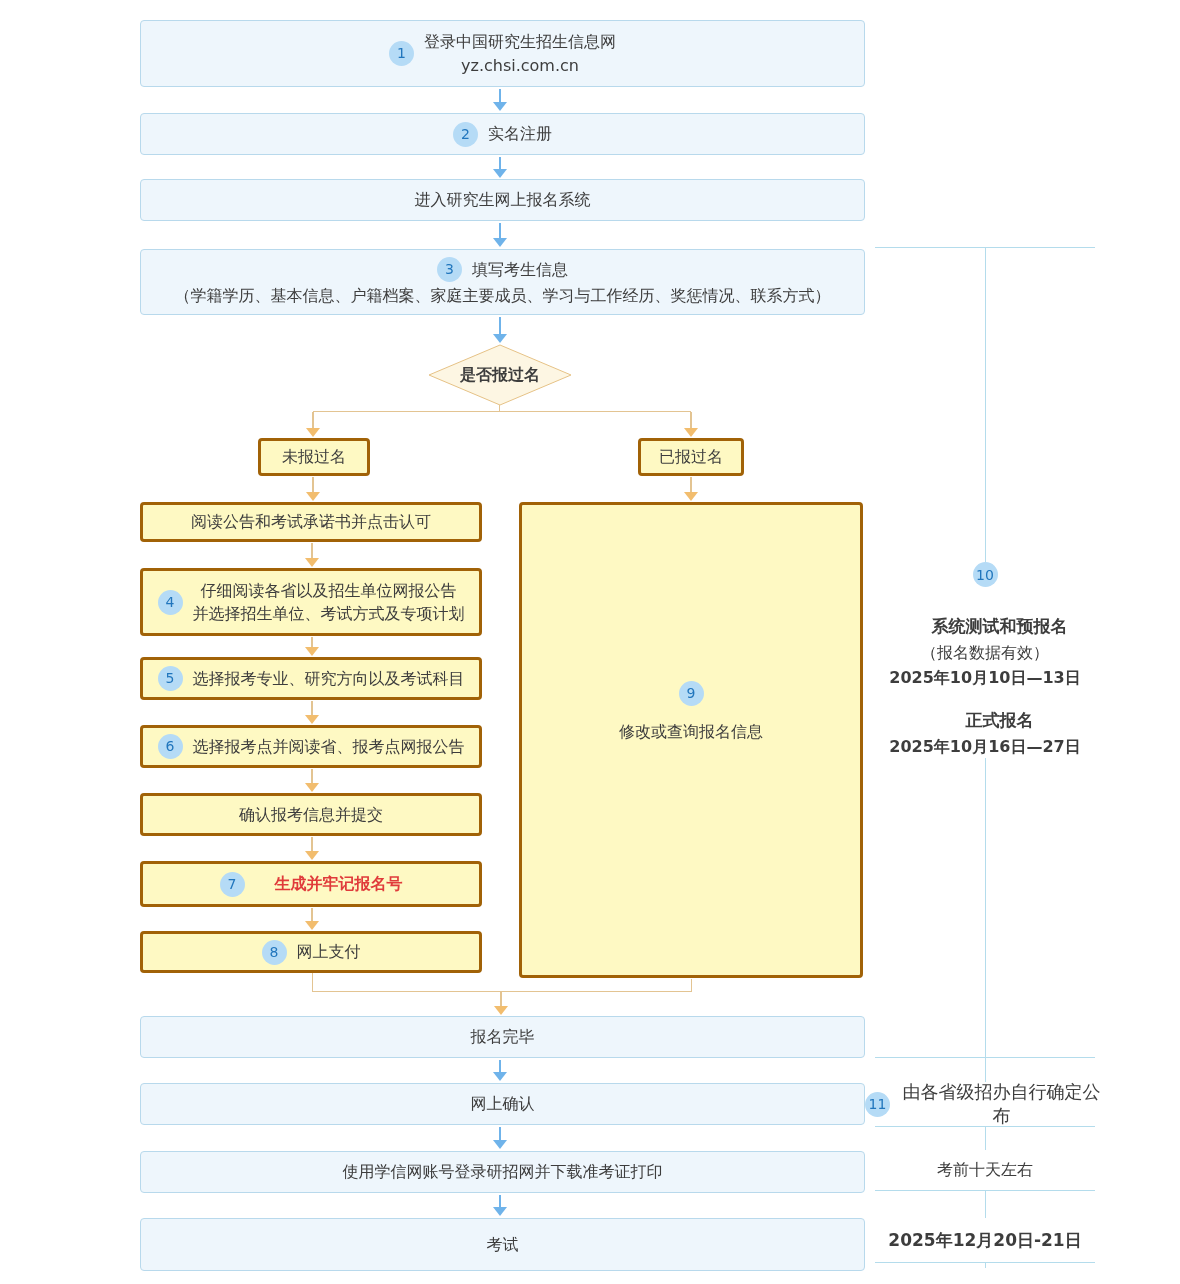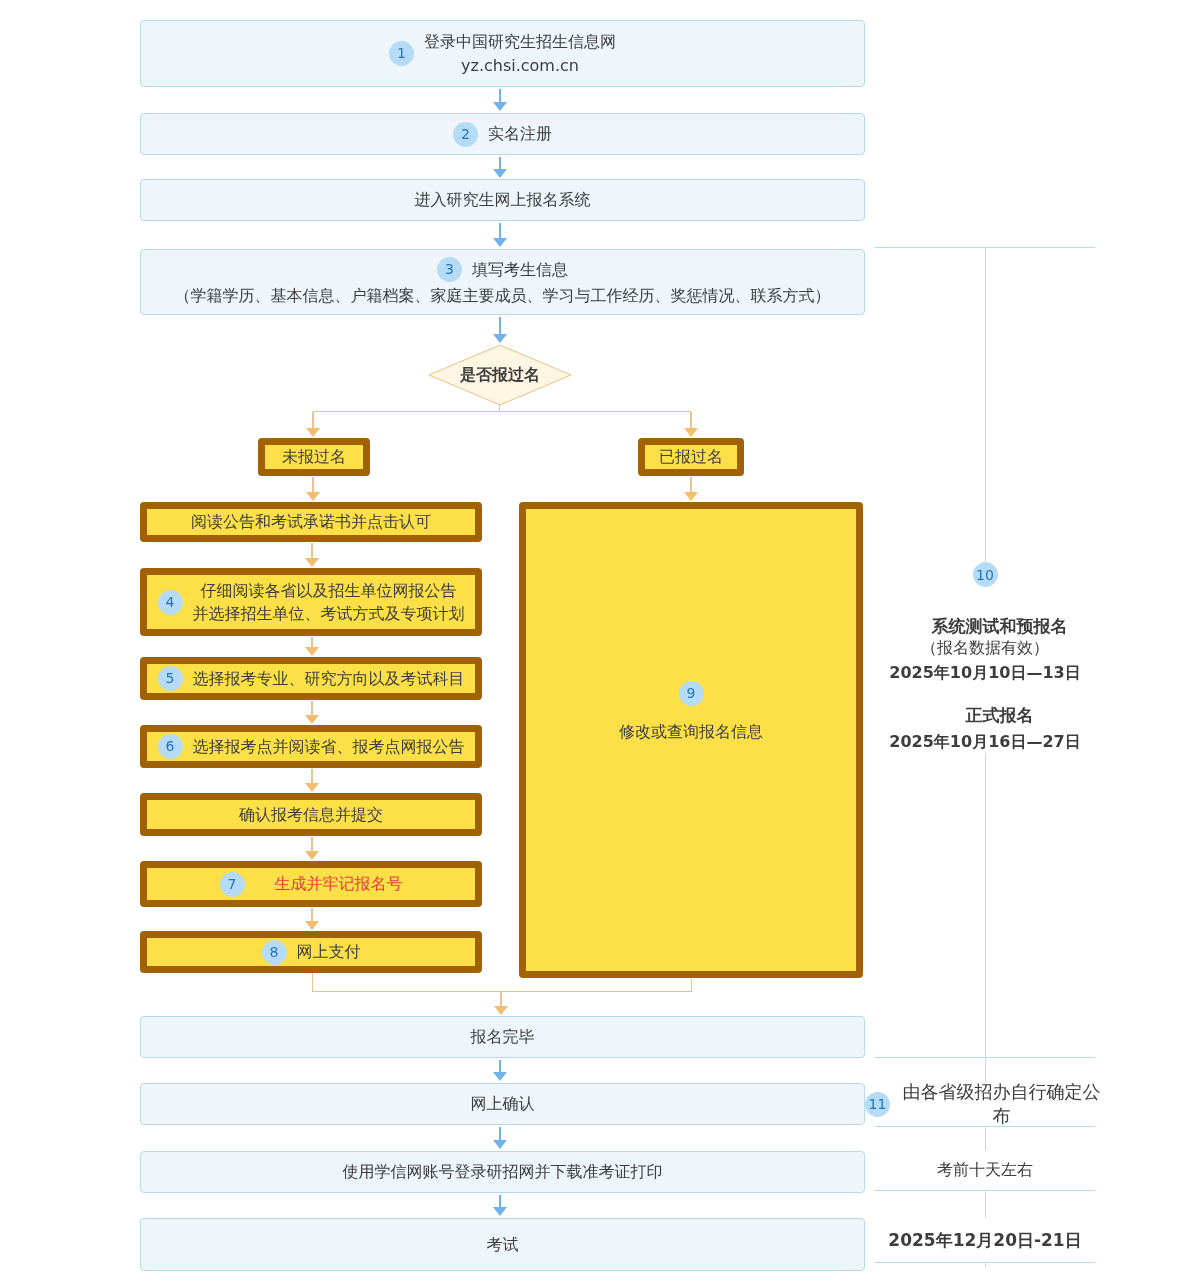--- a/index.html
+++ b/index.html
@@ -3,21 +3,21 @@
 <meta charset="utf-8">
 <style>
   html,body{margin:0;padding:0;background:#ffffff;}
   body{font-family:"DejaVu Sans","Liberation Sans",sans-serif;color:#3d3d3d;}
   .canvas{position:relative;width:1180px;height:1284px;background:#ffffff;overflow:hidden;}
 
   
   .box{position:absolute;box-sizing:border-box;display:flex;align-items:center;justify-content:center;
        text-align:center;font-size:16px;line-height:1.45;border-radius:4px;}
   .blue{background:#eef6fc;border:1px solid #b8d9ec;}
-  .cream{background:#fde047;border:7px solid #a16207;}
+  .cream{background:#fef9c3;border:3px solid #a16207;}
 
   .row{display:flex;align-items:center;justify-content:center;gap:10px;}
   .col{display:flex;flex-direction:column;align-items:center;justify-content:center;}
 
   
   .num{display:inline-flex;align-items:center;justify-content:center;flex:0 0 auto;
        width:25px;height:25px;border-radius:50%;background:#b5dbf6;color:#2176bd;font-size:14px;}
 
   
   .arrow{position:absolute;width:16px;transform:translateX(-50%);}
@@ -31,21 +31,21 @@
   .hl{position:absolute;height:1px;background:#e3c492;}
   .vl{position:absolute;width:1px;background:#e3c492;}
   .hl-b{position:absolute;height:1px;background:#b4dcec;}
   .vl-b{position:absolute;width:1px;background:#b4dcec;}
 
   
   .diamond-wrap{position:absolute;left:428px;top:344px;width:144px;height:62px;}
   .diamond-label{position:absolute;left:428px;top:344px;width:144px;height:62px;display:flex;
        align-items:center;justify-content:center;font-size:16px;font-weight:bold;}
 
-  .red-bold{color:#e03b3b;font-weight:normal;margin-left:20px;}
+  .red-bold{color:#e03b3b;font-weight:bold;margin-left:20px;}
 
   
   .sb-block{position:absolute;left:865px;width:240px;display:flex;flex-direction:column;
        align-items:center;text-align:center;background:#ffffff;font-size:16px;}
   .sb-cell{position:absolute;left:865px;width:240px;display:flex;align-items:center;justify-content:center;
        gap:8px;background:#ffffff;font-size:16px;text-align:center;}
   .sb-title{font-weight:bold;font-size:17px;margin-left:29px;}
   .sb-date{font-weight:600;}
 </style>
 </head>
@@ -210,21 +210,21 @@
   <div class="hl-b" style="left:875px;top:1082px;width:220px"></div>
   <div class="hl-b" style="left:875px;top:1126px;width:220px"></div>
   <div class="hl-b" style="left:875px;top:1150px;width:220px"></div>
   <div class="hl-b" style="left:875px;top:1190px;width:220px"></div>
   <div class="hl-b" style="left:875px;top:1218px;width:220px"></div>
   <div class="hl-b" style="left:875px;top:1262px;width:220px"></div>
 
   <div class="sb-block" style="top:562px">
     <span class="num">10</span>
     <div class="sb-title" style="margin-top:28px">系统测试和预报名</div>
-    <div style="">（报名数据有效）</div>
+    <div style="margin-top:5px">（报名数据有效）</div>
     <div class="sb-date" style="margin-top:4px">2025年10月10日—13日</div>
     <div class="sb-title" style="margin-top:20px">正式报名</div>
     <div class="sb-date" style="margin-top:5px">2025年10月16日—27日</div>
   </div>
 
   <div class="sb-cell" style="top:1082px;height:44px">
     <span class="num">11</span>
     <span style="font-size:18px">由各省级招办自行确定公布</span>
   </div>
 

